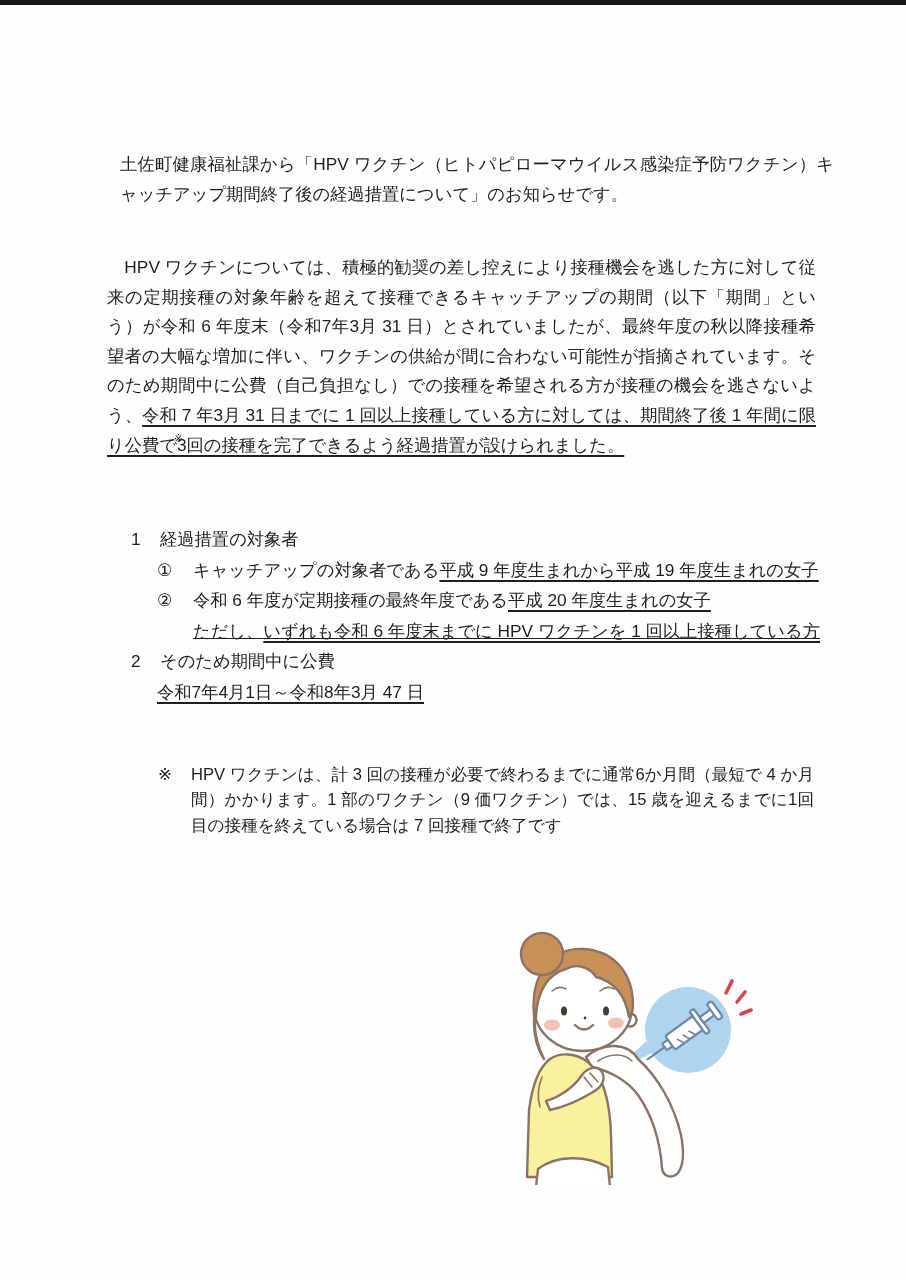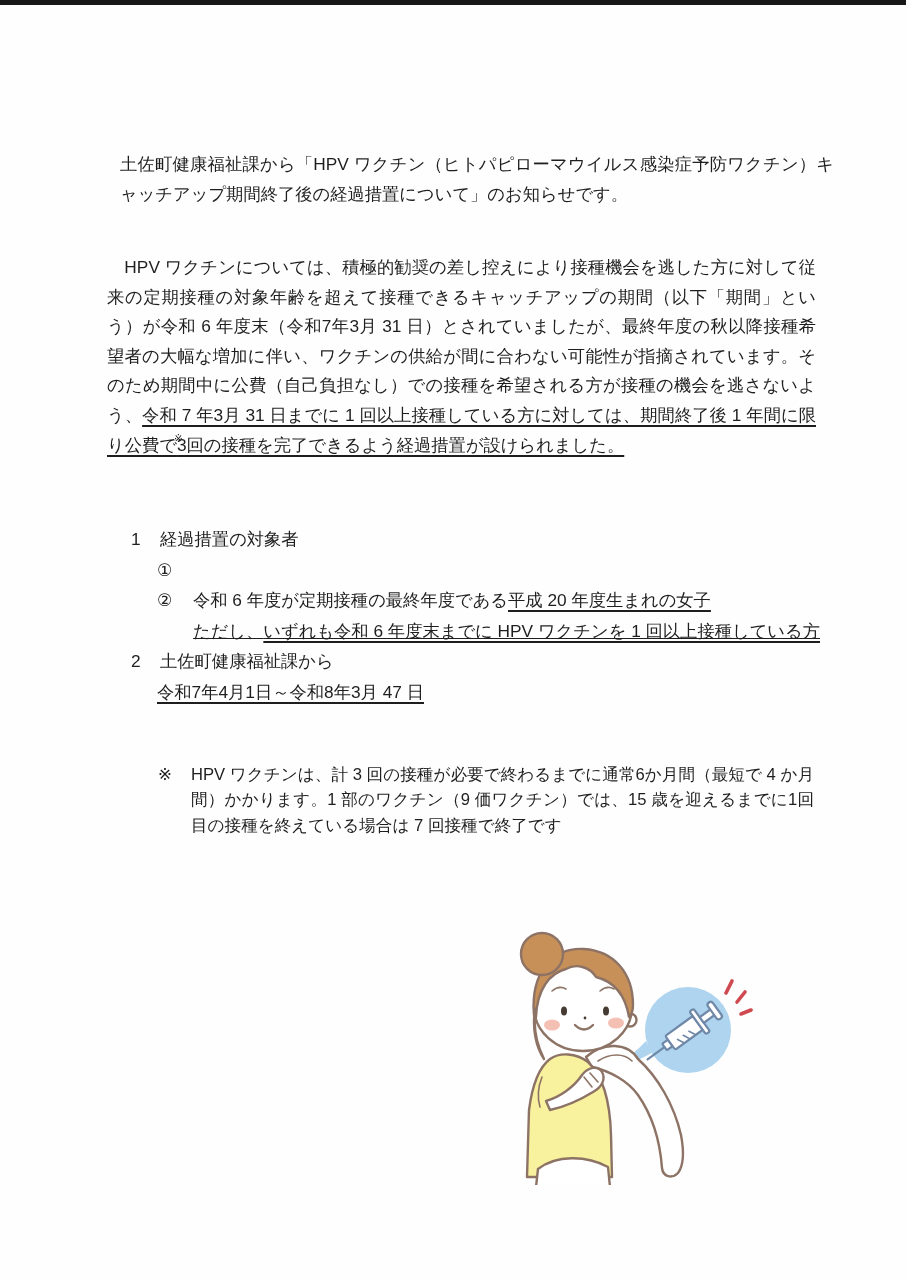--- a/index.html
+++ b/index.html
@@ -81,31 +81,32 @@
     <p><span>　HPV ワクチンについては、積極的勧奨の差し控えにより接種機会を逃した方に対して従来の定期接種の対象年齢を超えて接種できるキャッチアップの期間（以下「期間」という）が令和 6 年度末（令和7年3月 31 日）とされていましたが、最終年度の秋以降接種希望者の大幅な増加に伴い、ワクチンの供給が間に合わない可能性が指摘されています。そのため期間中に公費（自己負担なし）での接種を希望される方が接種の機会を逃さないよう、</span><span class="ul"><span>令和 7 年3月 31 日までに 1 回以上接種している方に対しては、期間終了後 1 年間に限り公費で</span><span class="refmark">※</span><span>3回の接種を完了できるよう経過措置が設けられました。</span></span></p>
   </div>
 
   <div class="listblock">
     <div class="lrow ind-l1">
       <span class="no">1</span>
       <span>経過措置の対象者</span>
     </div>
     <div class="lrow ind-l2">
       <span class="no">①</span>
+      <span><span>キャッチアップの対象者である</span><span class="ul">平成 9 年度生まれから平成 19 年度生まれの女子</span></span>
     </div>
     <div class="lrow ind-l2">
       <span class="no">②</span>
       <span><span>令和 6 年度が定期接種の最終年度である</span><span class="ul">平成 20 年度生まれの女子</span></span>
     </div>
     <div class="lrow ind-l2b">
       <span><span>ただし、</span><span class="ul">いずれも令和 6 年度末までに HPV ワクチンを 1 回以上接種している方</span></span>
     </div>
     <div class="lrow ind-l1">
       <span class="no">2</span>
-      <span>土佐町健康福祉課から</span>
+      <span>そのため期間中に公費</span>
     </div>
     <div class="lrow ind-l1b">
       <span class="ul">令和7年4月1日～令和8年3月 47 日</span>
     </div>
   </div>
 
   <div class="footnote">
     <span class="fnmark">※</span>
     <span>HPV ワクチンは、計 3 回の接種が必要で終わるまでに通常6か月間（最短で 4 か月間）かかります。1 部のワクチン（9 価ワクチン）では、15 歳を迎えるまでに1回目の接種を終えている場合は 7 回接種で終了です</span>
   </div>

